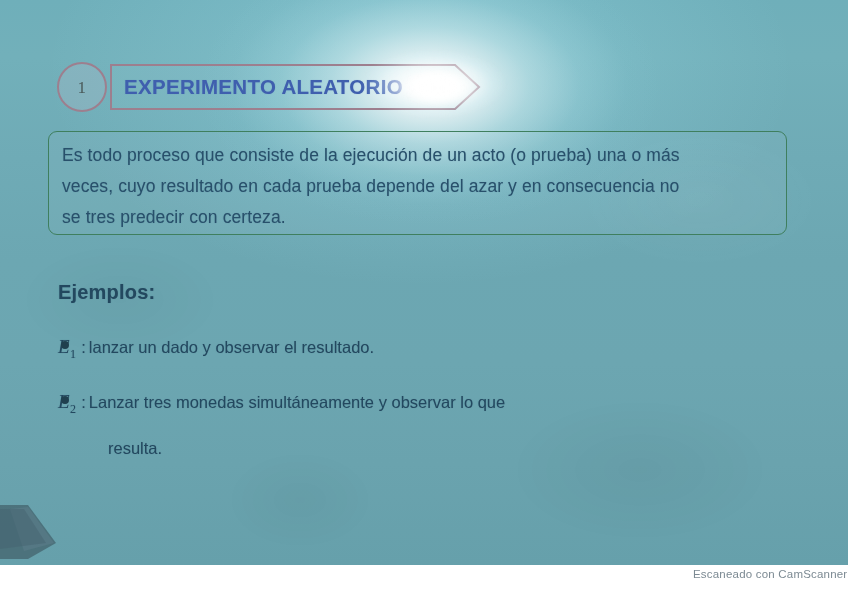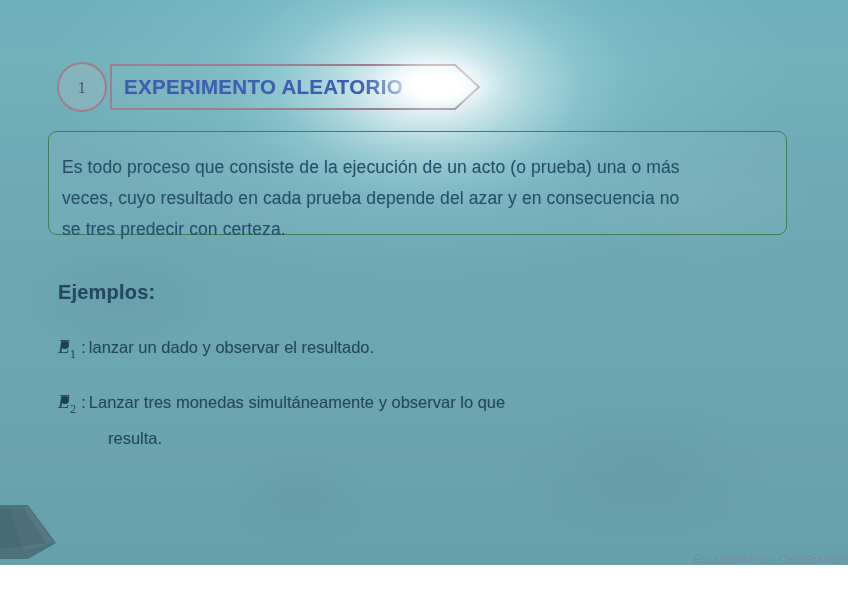--- a/index.html
+++ b/index.html
@@ -173,21 +173,20 @@
     position: absolute;
     left: 62px;
     top: 140px;
     width: 716px;
     z-index: 4;
     font-size: 17.5px;
     line-height: 31px;
     color: #28506b;
     letter-spacing: 0.1px;
     text-shadow: 0 0 1px rgba(40,80,107,0.25);
-    margin-top: 12px;
   }
   #def-text .ln { display: block; white-space: nowrap; }
 
   
   #examples-heading {
     position: absolute;
     left: 58px;
     top: 281px;
     font-size: 20px;
     font-weight: bold;
@@ -231,40 +230,40 @@
   .example-item .sym sub {
     font-size: 12px;
     font-style: normal;
   }
   .example-item .colon {
     margin: 0 3px 0 5px;
   }
   .example-item .cont {
     display: block;
     margin-left: 50px;
-    margin-top: 2px;
+    margin-top: 12px;
   }
 
   
   #corner-fold {
     position: absolute;
     left: 0;
     bottom: 0;
     width: 76px;
     height: 66px;
     z-index: 5;
     pointer-events: none;
   }
   #corner-fold svg { display: block; }
 
   
   #watermark {
     position: absolute;
     left: 693px;
-    top: 553px;
+    top: 568px;
     font-size: 11.5px;
     color: #7c8a93;
     letter-spacing: 0.2px;
     white-space: nowrap;
     z-index: 10;
   }
 </style>
 </head>
 <body>
 

